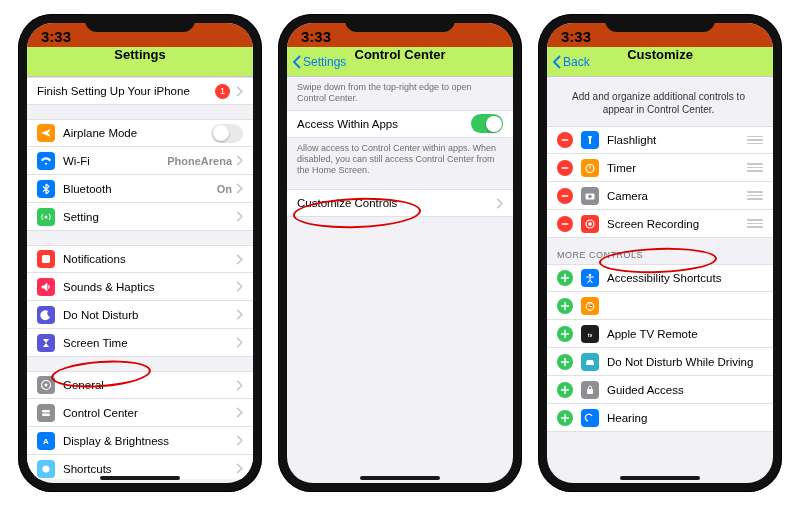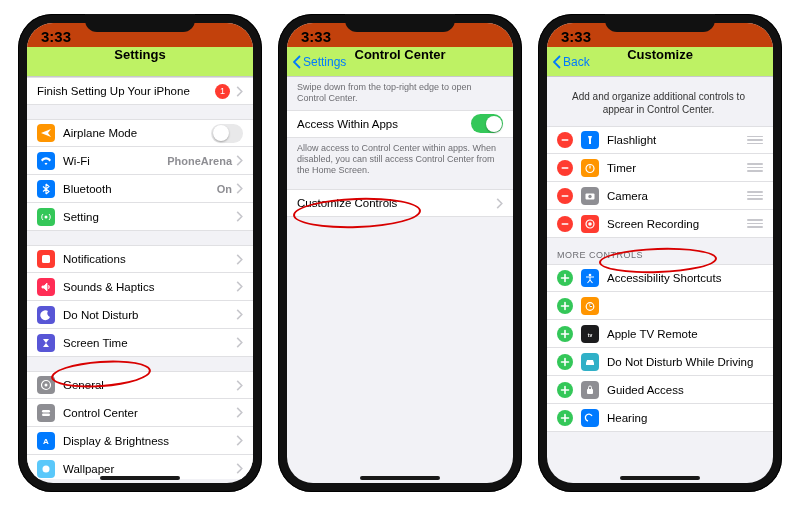--- a/index.html
+++ b/index.html
@@ -375,21 +375,21 @@
               <path d="M1 1 L6 6 L1 11" fill="none" stroke="#c7c7cc" stroke-width="1.7"></path>
             </svg>
           </span>
       </div>
       <div class="cell">
         <span class="app-icon bg-lblue">
             <svg viewBox="0 0 12 12">
               <circle cx="6" cy="6" r="3.5" fill="#fff"></circle>
             </svg>
           </span>
-        <span class="cell-label">Wallpaper</span>
+        <span class="cell-label">Shortcuts</span>
         <span class="chevron">
             <svg viewBox="0 0 7 12">
               <path d="M1 1 L6 6 L1 11" fill="none" stroke="#c7c7cc" stroke-width="1.7"></path>
             </svg>
           </span>
       </div>
 
     </div>
 
     <div class="home-indicator"></div>

